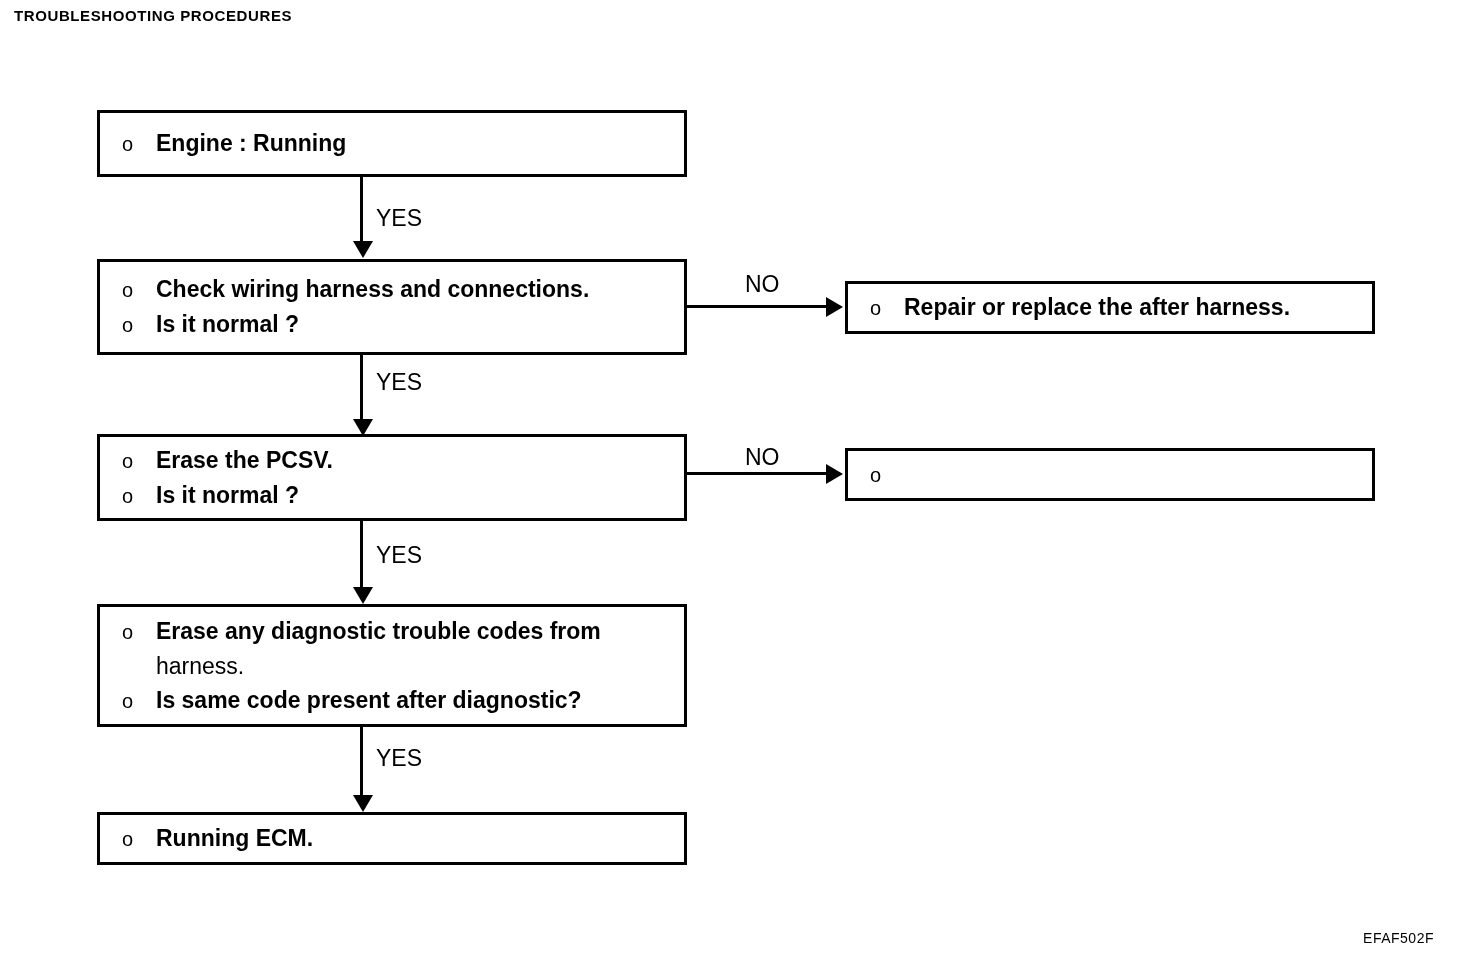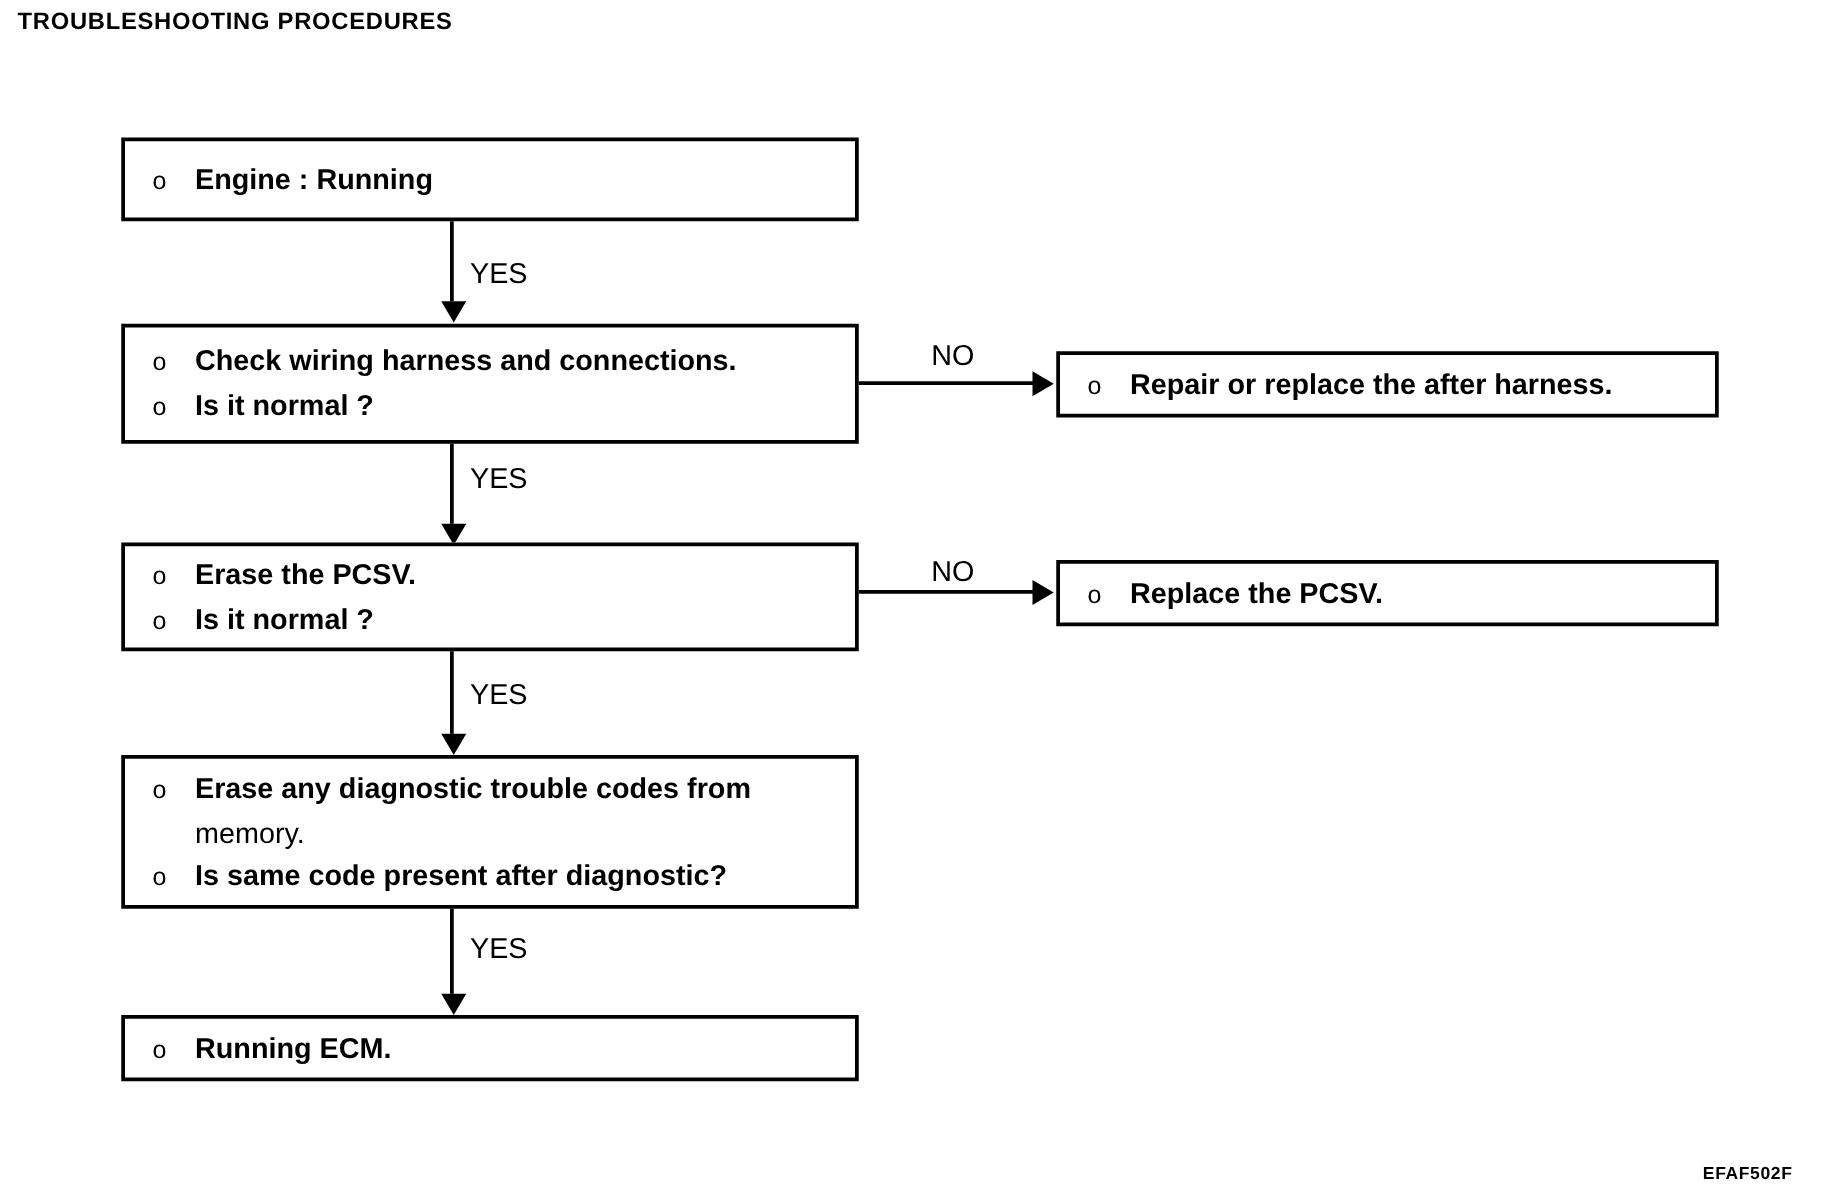--- a/index.html
+++ b/index.html
@@ -17,21 +17,21 @@
     height: 958px;
     background: #ffffff;
     overflow: hidden;
   }
 
   
   .page-title {
     position: absolute;
     left: 14px;
     top: 7px;
-    font-size: 19px;
+    font-size: 15px;
     font-weight: bold;
     letter-spacing: 0.6px;
     white-space: nowrap;
   }
 
   
   .flow-box {
     position: absolute;
     box-sizing: border-box;
     border: 3px solid #000000;
@@ -135,21 +135,21 @@
   #conn-no2-line  { left: 687px; top: 472px; width: 142px; }
   #conn-no2-head  { left: 826px; top: 464px; }
   #conn-no2-label { left: 745px; top: 446px; }
 
   
   .figure-code {
     position: absolute;
     right: 38px;
     bottom: 12px;
     font-size: 14px;
-    font-weight: bold;
+    font-weight: normal;
     letter-spacing: 0.5px;
     white-space: nowrap;
     margin-top: 44px;
   }
 </style>
 </head>
 <body>
 
 <div id="page">
 
@@ -203,34 +203,33 @@
     </div>
   </div>
 
   <div class="h-conn" id="conn-no2-line"></div>
   <div class="h-arrow-head" id="conn-no2-head"></div>
   <div class="branch-label" id="conn-no2-label">NO</div>
 
   <div class="flow-box" id="box-replace-pcsv">
     <div class="flow-line">
       <span class="bullet">o</span>
-      <span class="flow-text">Replace the PCSV.</span>
     </div>
   </div>
 
   <div class="v-conn" id="conn-3-stem"></div>
   <div class="v-arrow-head" id="conn-3-head"></div>
   <div class="branch-label" id="conn-3-label">YES</div>
 
   <div class="flow-box" id="box-erase">
     <div class="flow-line">
       <span class="bullet">o</span>
       <span class="flow-text">Erase any diagnostic trouble codes from</span>
     </div>
-    <div class="flow-cont">memory.</div>
+    <div class="flow-cont">harness.</div>
     <div class="flow-line">
       <span class="bullet">o</span>
       <span class="flow-text">Is same code present after diagnostic?</span>
     </div>
   </div>
 
   <div class="v-conn" id="conn-4-stem"></div>
   <div class="v-arrow-head" id="conn-4-head"></div>
   <div class="branch-label" id="conn-4-label">YES</div>
 

